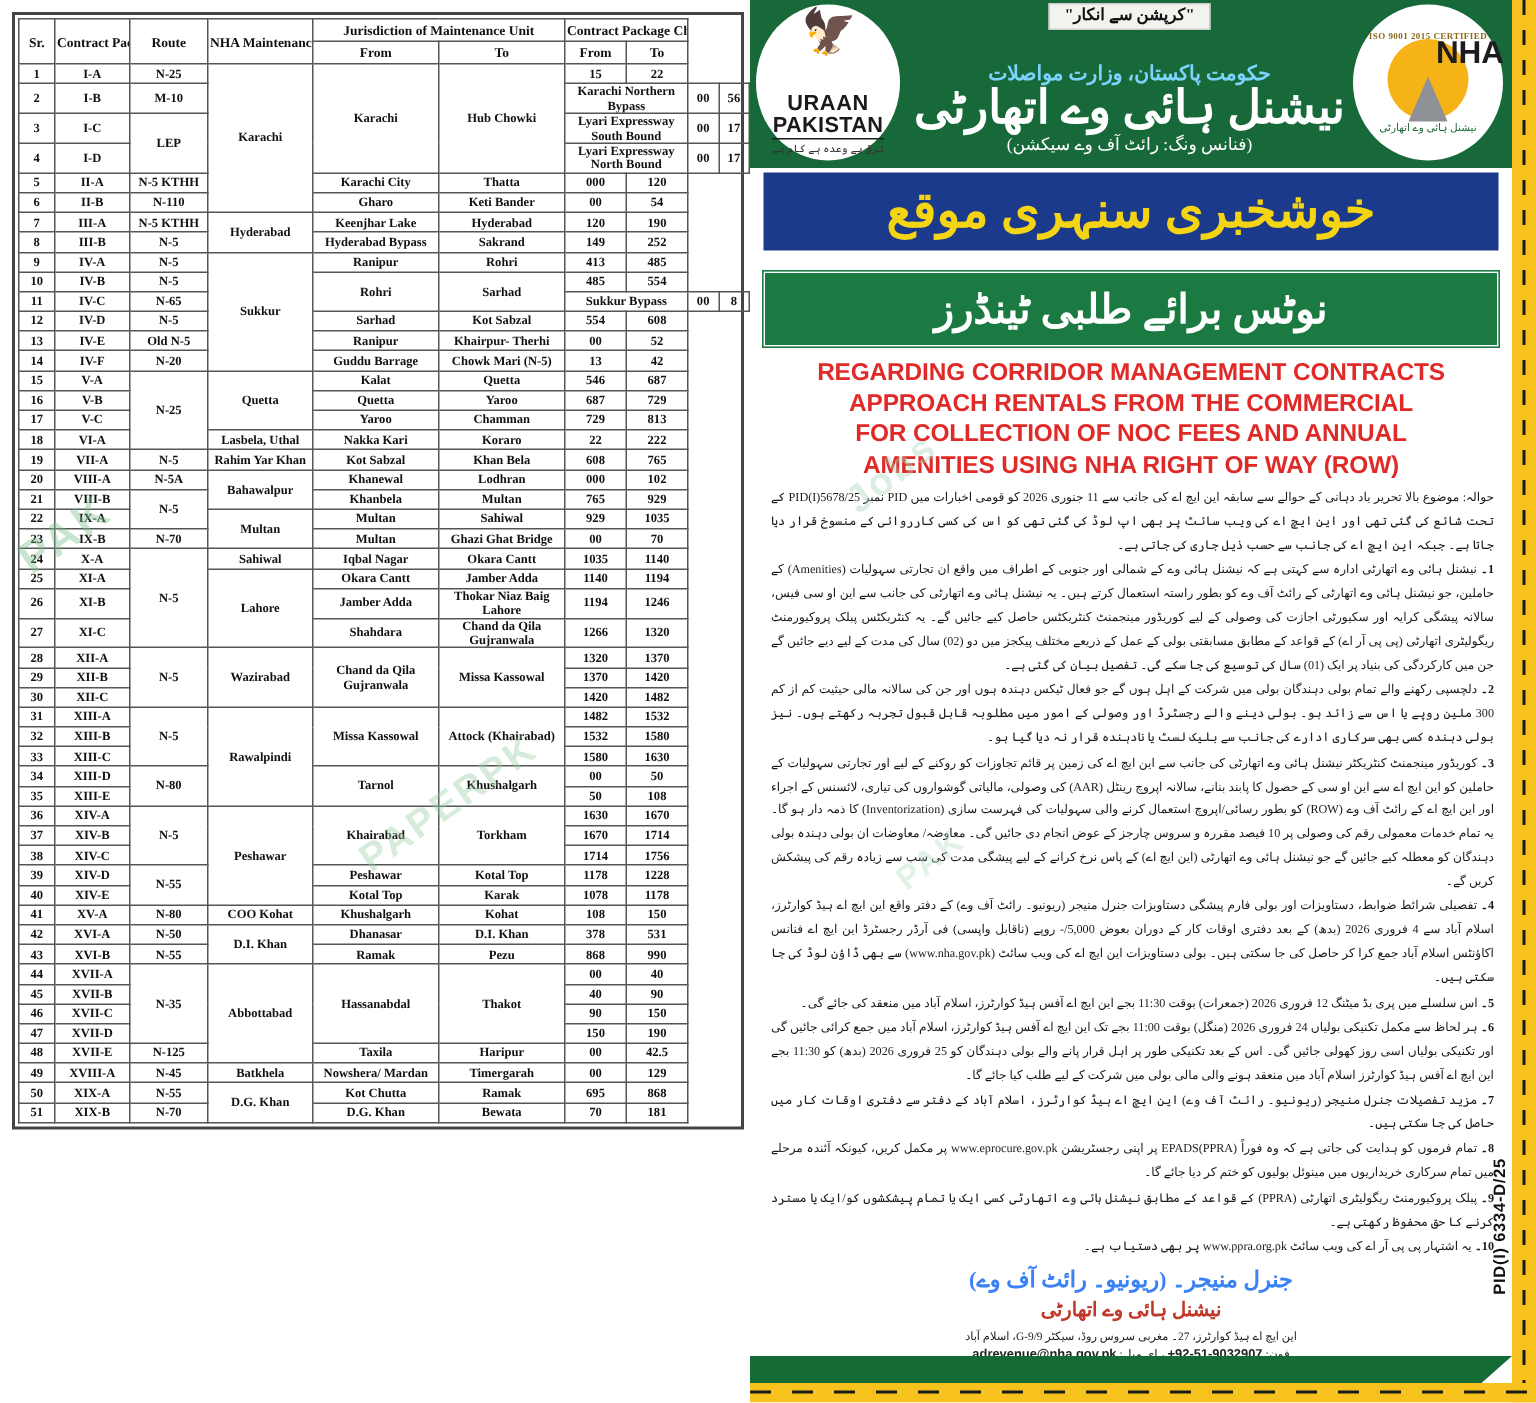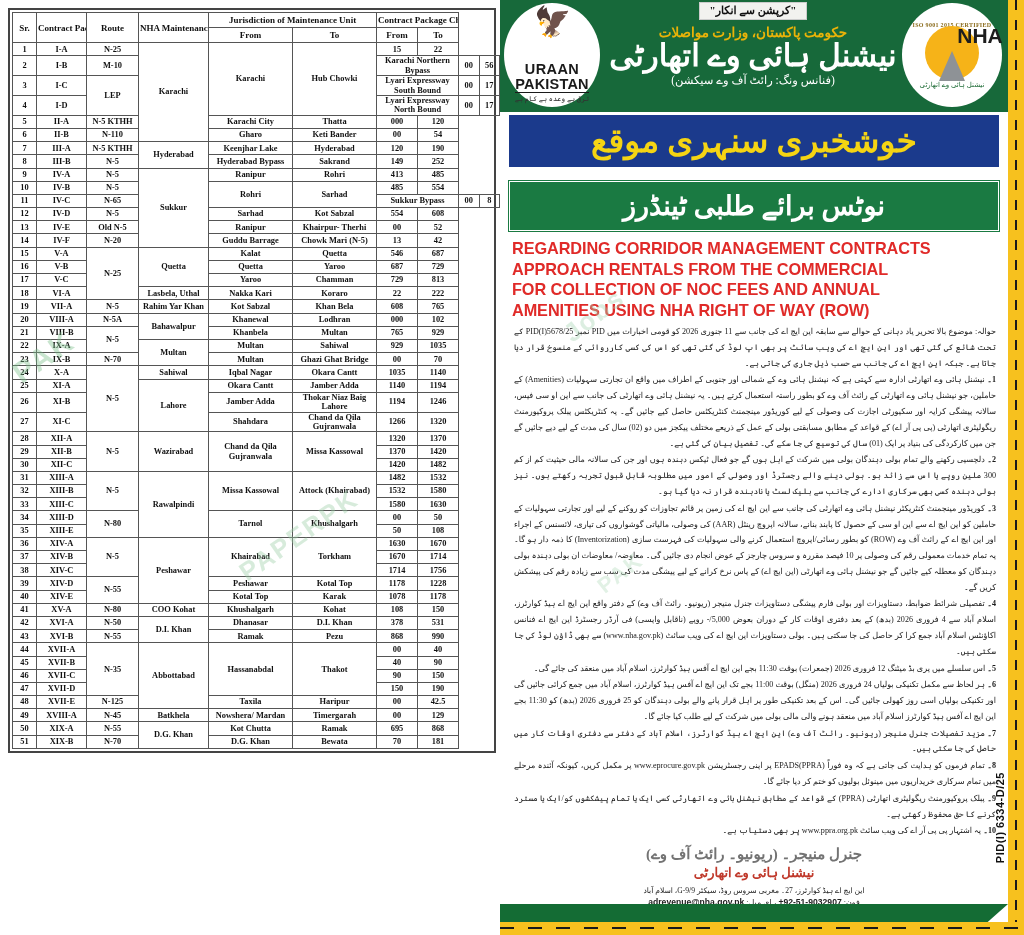--- a/index.html
+++ b/index.html
@@ -108,56 +108,56 @@
 
   #mast-center {
     position: absolute; left: 104px; right: 106px; top: 0; height: 112px;
     display:flex; flex-direction:column; align-items:center; justify-content:flex-start;
     padding-top: 2px;
   }
   #corrbadge {
     background:#f2f2ef; color:#111; font-size:11px; font-weight:bold;
     padding:1px 10px; direction:rtl; border:1px solid #ccc; line-height:1.25;
   }
-  #govline { color:#eab308; font-size:13.5px; direction:rtl; margin-top:4px; font-weight:bold;}
+  #govline { color:#7dd3fc; font-size:13.5px; direction:rtl; margin-top:20px; font-weight:bold;}
   #nhaurdu { color:#fff; font-size:31px; direction:rtl; font-weight:bold; line-height:1.06; margin-top:-1px;}
   #wingline { color:#fff; font-size:11.5px; direction:rtl; margin-top:0px;}
 
   
   #blueban {
     height: 52px; background:#1b3a8c; margin: 3px 9px 14px 9px;
     display:flex; align-items:center; justify-content:center;
   }
   #blueban span { color:#f5d413; font-size:33px; font-weight:bold; direction:rtl; line-height:1;}
   #greenban {
     height: 50px; background:#1a7a42; margin: 2px 9px 0 9px;
     border:1.5px solid #fff; outline:1px solid #1a7a42;
     display:flex; align-items:center; justify-content:center;
   }
   #greenban span { color:#fff; font-size:27px; font-weight:bold; direction:rtl; line-height:1;}
 
   
   #redtitle {
-    margin: 7px 12px 0 12px; 
+    margin: 7px 12px 0 12px; text-align:center;
     font-family:"Liberation Sans", sans-serif; font-weight:bold;
     color:#e02a28; font-size:16.3px; line-height:1.26; letter-spacing:-.1px;
   }
 
   
   #body-urdu { margin: 4px 12px 0 14px; direction: rtl; text-align: justify; }
   .ptxt {
     font-size: 8.1px; color:#1a1a1a; line-height: 1.95;
     direction: rtl; text-align: justify; margin-bottom:1px;
   }
   .ptxt b { font-weight:bold; }
   .ltr { direction:ltr; unicode-bidi:embed; display:inline-block; font-family:"Liberation Sans",sans-serif; font-weight:bold; font-size:8.3px;}
 
   
   #footer { margin-top:6px; text-align:center; direction:rtl; }
-  #f1 { font-size:15px; font-weight:bold; color:#737373; line-height:1.3;}
+  #f1 { font-size:15px; font-weight:bold; color:#3b82f6; line-height:1.3;}
   #f2 { font-size:13px; font-weight:bold; color:#c0392b; line-height:1.3;}
   #f3 { font-size:7.6px; color:#222; margin-top:3px; line-height:1.5;}
   #f4 { font-size:8px; color:#222; line-height:1.5;}
   #f4 .ltr { font-size:8.6px;}
   #f5 { font-size:11.5px; font-weight:bold; color:#111; margin-top:7px;}
 
   #greenfoot {
     position:absolute; left:0; bottom:13px; width:508px; height:18px;
     background:#146c34;
     clip-path: polygon(0 0, 100% 0, 96% 100%, 0 100%);

